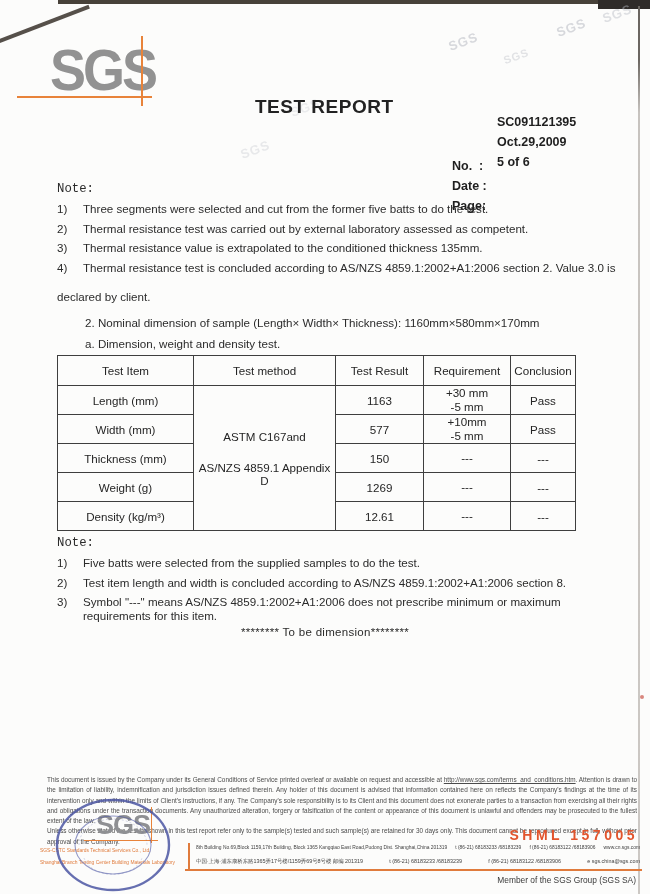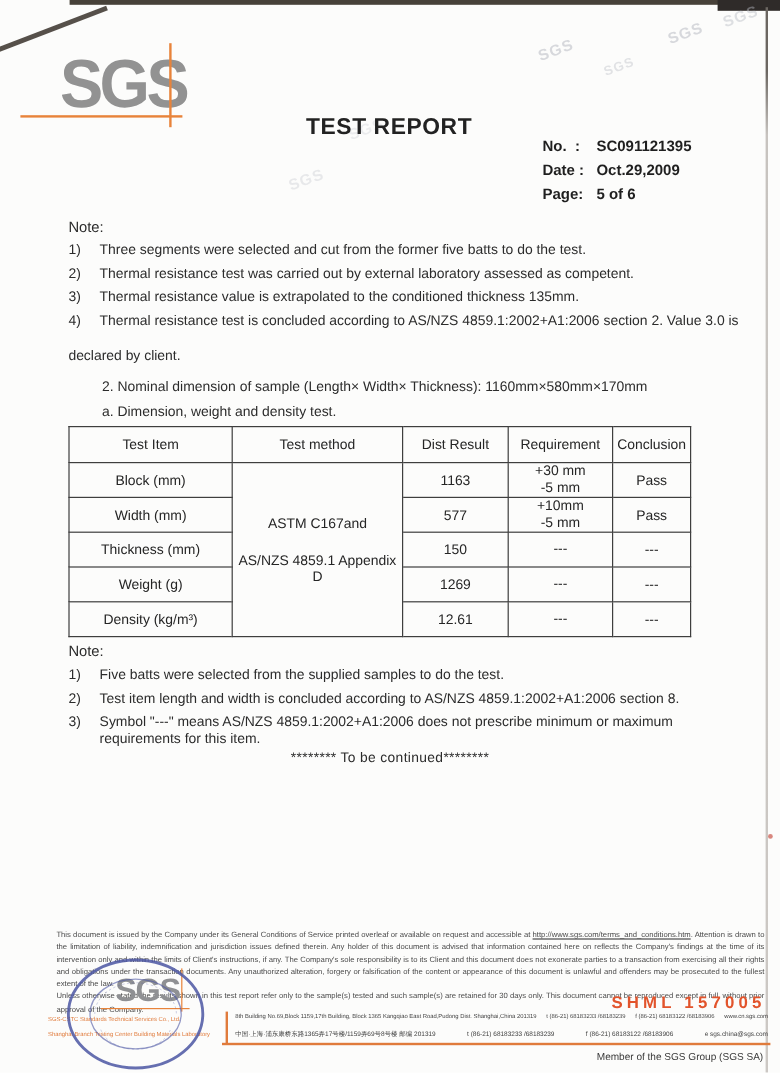--- a/index.html
+++ b/index.html
@@ -24,26 +24,26 @@
   
   .logo{position:absolute;left:50px;top:40px;width:110px;height:70px;z-index:1;}
   .logo-text{font-size:54px;font-weight:bold;color:#929292;letter-spacing:-3px;
     line-height:60px;transform:scaleY(1.05);display:block;}
   .logo-vline{position:absolute;left:91px;top:-4px;width:1.6px;height:70px;background:#e8833a;}
   .logo-hline{position:absolute;left:-33px;top:56px;width:135px;height:1.6px;background:#e8833a;}
   .report-title{position:absolute;left:255px;top:96px;font-size:19px;font-weight:bold;
     letter-spacing:.5px;color:#222;z-index:1;}
   .meta{position:absolute;left:452px;top:112px;z-index:1;font-size:12.5px;font-weight:bold;color:#1f1f1f;}
   .meta-row{display:flex;height:20px;line-height:20px;}
-  .meta-label{width:45px;white-space:pre;}
+  .meta-label{width:45px;white-space:pre;margin-top:44px;}
   
   .textblock{position:absolute;z-index:1;font-size:11.6px;}
   #note1{left:57px;top:182px;width:548px;}
   #note2{left:57px;top:536px;width:548px;}
-  .note-label{font-size:12.3px;margin-bottom:6px;}
+  .note-label{font-size:12.3px;margin-bottom:6px;font-family:Liberation Mono, monospace;}
   .note-item{display:flex;margin-bottom:6px;line-height:13.5px;}
   .note-item.nowrap{white-space:nowrap;}
   .nnum{width:26px;flex:none;}
   .ntext{display:block;}
   #note2 .ntext{max-width:492px;}
   .note-cont{margin-top:16px;line-height:13.5px;}
   #section2{left:57px;top:316px;width:560px;}
   #section2 .s-line{margin-bottom:7px;line-height:14px;margin-left:28px;}
   
   #dimension-table{position:absolute;left:57px;top:355px;z-index:1;border-collapse:collapse;
@@ -150,28 +150,28 @@
       <col style="width:136px">
         <col style="width:142px">
         <col style="width:88px">
       <col style="width:87px">
         <col style="width:65px">
     </colgroup>
     <thead>
       <tr>
         <th>Test Item</th>
         <th>Test method</th>
-        <th>Dist Result</th>
+        <th>Test Result</th>
         <th>Requirement</th>
         <th>Conclusion</th>
       </tr>
     </thead>
     <tbody>
       <tr>
-        <td>Block (mm)</td>
+        <td>Length (mm)</td>
         <td rowspan="5" class="method-cell">
           <div class="method-line1">ASTM C167and</div>
           <div class="method-line2">AS/NZS 4859.1 Appendix D</div>
         </td>
         <td>1163</td>
         <td class="req-cell">+30 mm
 -5 mm</td>
         <td>Pass</td>
       </tr>
       <tr>
@@ -211,21 +211,21 @@
     <div class="note-item nowrap">
       <span class="nnum">2)</span>
       <span class="ntext">Test item length and width is concluded according to AS/NZS 4859.1:2002+A1:2006 section 8.</span>
     </div>
     <div class="note-item">
       <span class="nnum">3)</span>
       <span class="ntext">Symbol "---" means AS/NZS 4859.1:2002+A1:2006 does not prescribe minimum or maximum requirements for this item.</span>
     </div>
   </div>
 
-  <div id="continued" class="textblock">******** To be continued********</div>
+  <div id="continued" class="textblock">******** To be dimension********</div>
 
   <div id="disclaimer" class="textblock">
     <span>This document is issued by the Company under its General Conditions of Service printed overleaf or available on request and accessible at </span><span class="disc-link">http://www.sgs.com/terms_and_conditions.htm</span><span>. Attention is drawn to the limitation of liability, indemnification and jurisdiction issues defined therein. Any holder of this document is advised that information contained here on reflects the Company's findings at the time of its intervention only and within the limits of Client's instructions, if any. The Company's sole responsibility is to its Client and this document does not exonerate parties to a transaction from exercising all their rights and obligations under the transaction documents. Any unauthorized alteration, forgery or falsification of the content or appearance of this document is unlawful and offenders may be prosecuted to the fullest extent of the law.</span>
     <span class="disc-p3">Unless otherwise stated the results shown in this test report refer only to the sample(s) tested and such sample(s) are retained for 30 days only. This document cannot be reproduced except in full, without prior approval of the Company.</span>
   </div>
 
   <svg class="stamp" viewBox="0 0 118 94">
     <ellipse cx="59" cy="47" rx="56" ry="45" fill="none" stroke="#4d57a4" stroke-width="2.4"></ellipse>
     <ellipse cx="59" cy="47" rx="38" ry="29" fill="none" stroke="#4d57a4" stroke-width="1.1" opacity="0.7"></ellipse>
     <path d="M 25 47 A 34 26 0 0 1 93 47" fill="none" stroke="#4d57a4" stroke-width="0.8" opacity="0.35" stroke-dasharray="2 2"></path>

